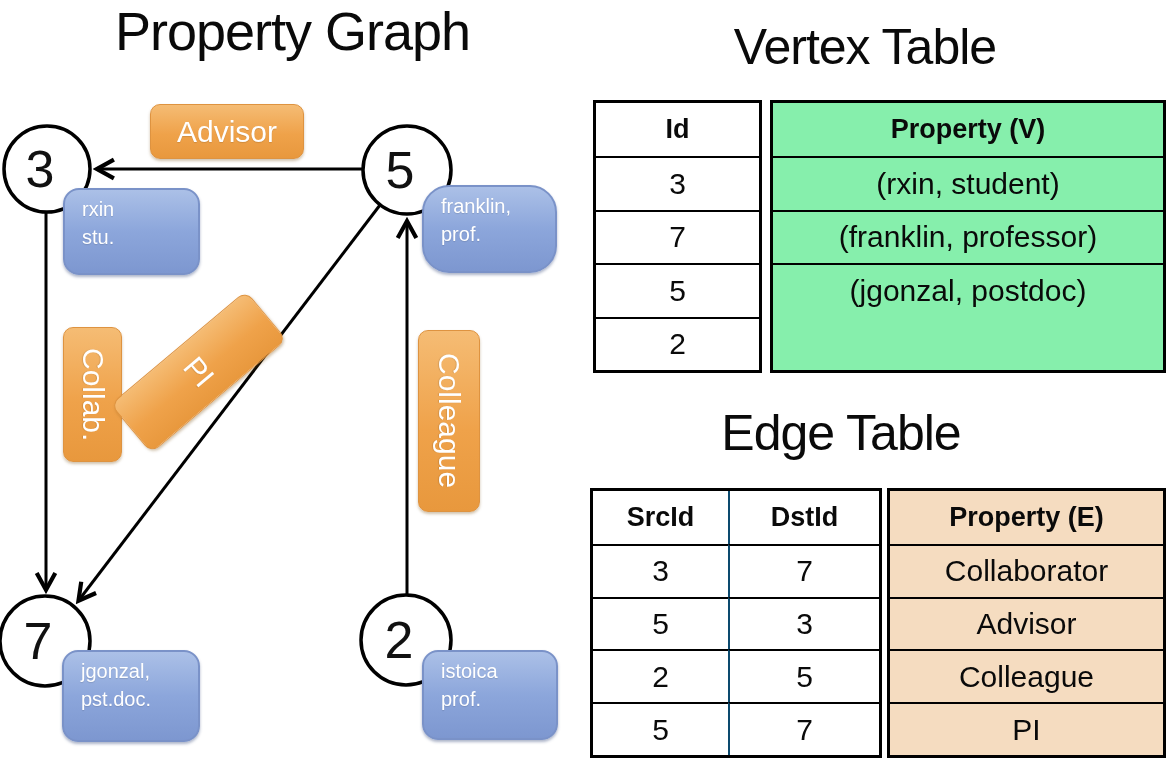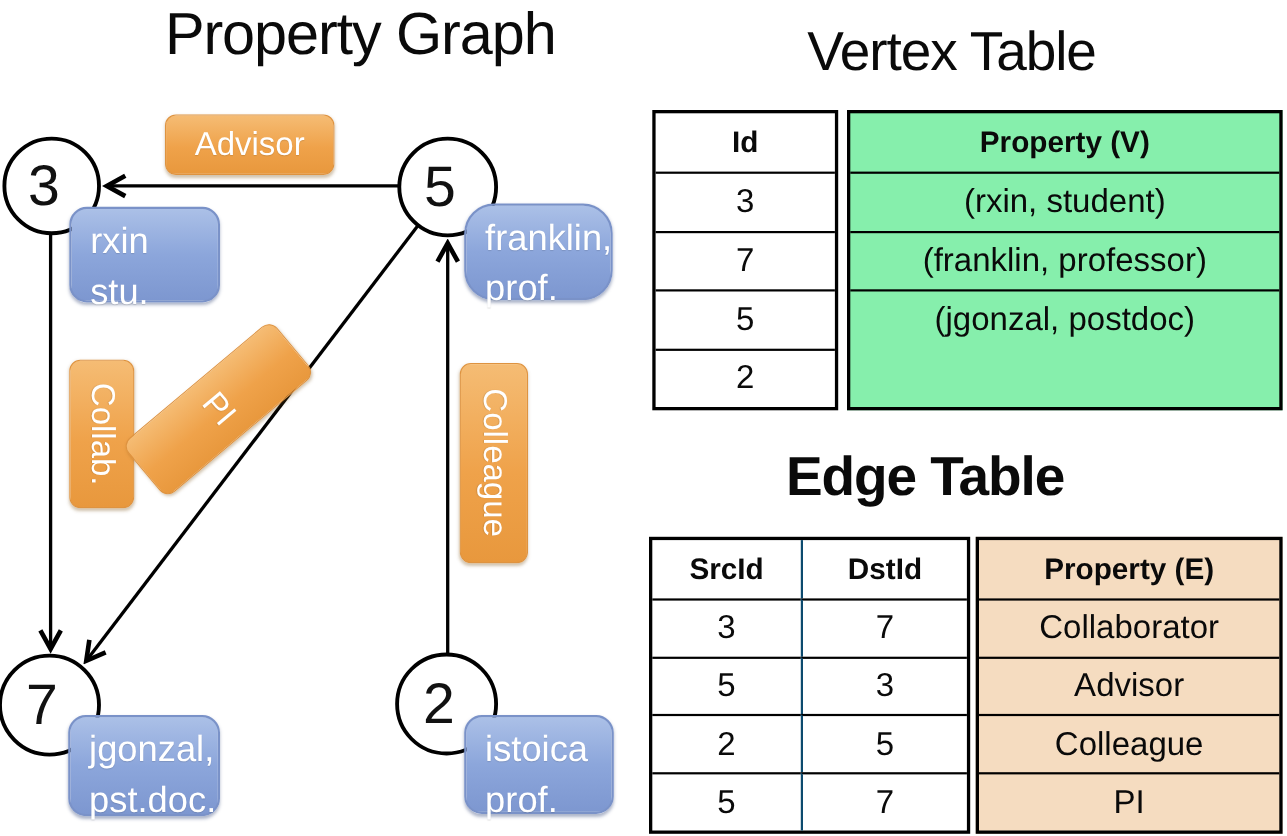--- a/index.html
+++ b/index.html
@@ -6,23 +6,23 @@
   .stage {
     position:relative; width:1170px; height:760px; background:#ffffff;
     font-family:"Liberation Sans", sans-serif; color:#000; overflow:hidden;
   }
 
   
   .big-title {
     position:absolute; text-align:center; font-weight:400; color:#0a0a0a;
     letter-spacing:-1px; white-space:nowrap;
   }
-  .t-graph  { left:12px;   top:12;  width:585px; font-size:54px;padding-left:23px; }
+  .t-graph  { left:0;   top:12;  width:585px; font-size:54px; }
   .t-vertex { left:585px; top:18px; width:560px; font-size:50px; }
-  .t-edge   { left:585px; top:404px; width:512px; font-size:50px;font-weight:bold; }
+  .t-edge   { left:585px; top:404px; width:512px; font-size:50px; }
 
   
   svg.graph { position:absolute; left:0; top:0; width:585px; height:760px; overflow:visible; }
   .edge-line { stroke:#000; stroke-width:3; fill:none; }
   .node-circle { fill:#ffffff; stroke:#000; stroke-width:3.5; }
 
   .node-num {
     position:absolute; width:70px; height:72px;
     display:flex; align-items:center; justify-content:center;
     font-size:52px; font-weight:400; color:#111;
@@ -43,21 +43,21 @@
   .e-colleague { left:418px; top:330px; width:60px;  height:180px; }
   .e-pi        { left:110px; top:340px; width:175px; height:62px; transform:rotate(-40deg); }
   .e-pi .pi-txt { writing-mode:vertical-rl; }
 
   
   .vbox {
     position:absolute; border-radius:16px;
     background:linear-gradient(180deg,#ABC0E7 0%, #8CA6DB 50%, #7D97D0 100%);
     border:2px solid #7A92C8;
     box-shadow:0 2px 3px rgba(50,70,120,0.4);
-    color:#fff; font-size:33px; line-height:1.38;
+    color:#fff; font-size:20px; line-height:1.38;
     padding:6px 0 0 17px; box-sizing:border-box;
     text-shadow:0 1px 1px rgba(0,0,0,0.12);
   }
   .v-n3 { left:63px;  top:188px; width:137px; height:87px; }
   .v-n5 { left:422px; top:185px; width:135px; height:88px;border-radius:27px; }
   .v-n7 { left:62px;  top:650px; width:138px; height:92px; }
   .v-n2 { left:422px; top:650px; width:136px; height:90px; }
 
   
   .ttable {

